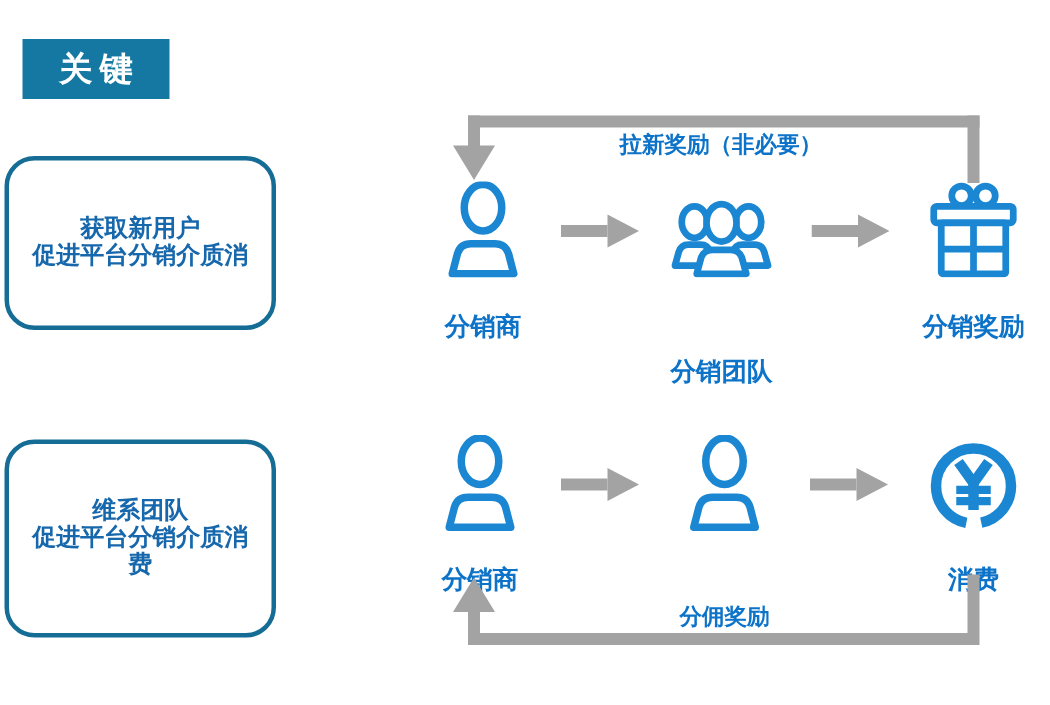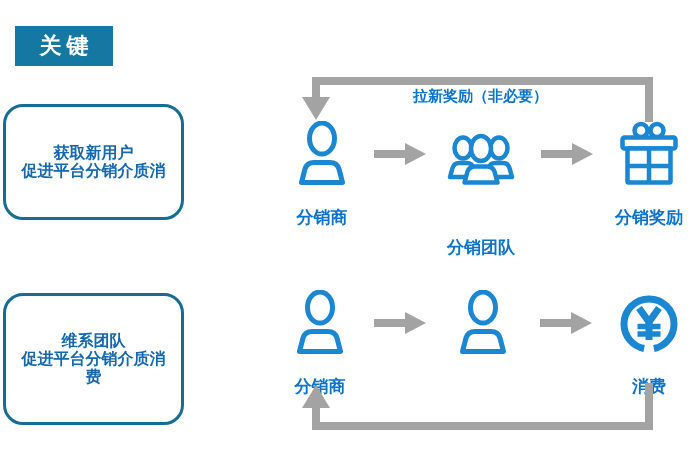--- a/index.html
+++ b/index.html
@@ -169,14 +169,15 @@
         <line x1="18.5" y1="40" x2="41.5" y2="40" stroke="#1b87d3" stroke-width="5.5"></line>
       </svg>
     </div>
     <div class="node-label">消费</div>
   </div>
 
   <div class="loop-seg" style="left:645px;top:383px;width:8px;height:39px;"></div>
   <div class="loop-seg" style="left:312px;top:422px;width:341px;height:8px;"></div>
   <div class="loop-seg" style="left:312px;top:407px;width:8px;height:23px;"></div>
   <div class="head-up" style="left:302px;top:385px;"></div>
+  <div class="loop-label" style="left:433px;top:402px;width:100px;">分佣奖励</div>
 
 </div>
 
 </body></html>

